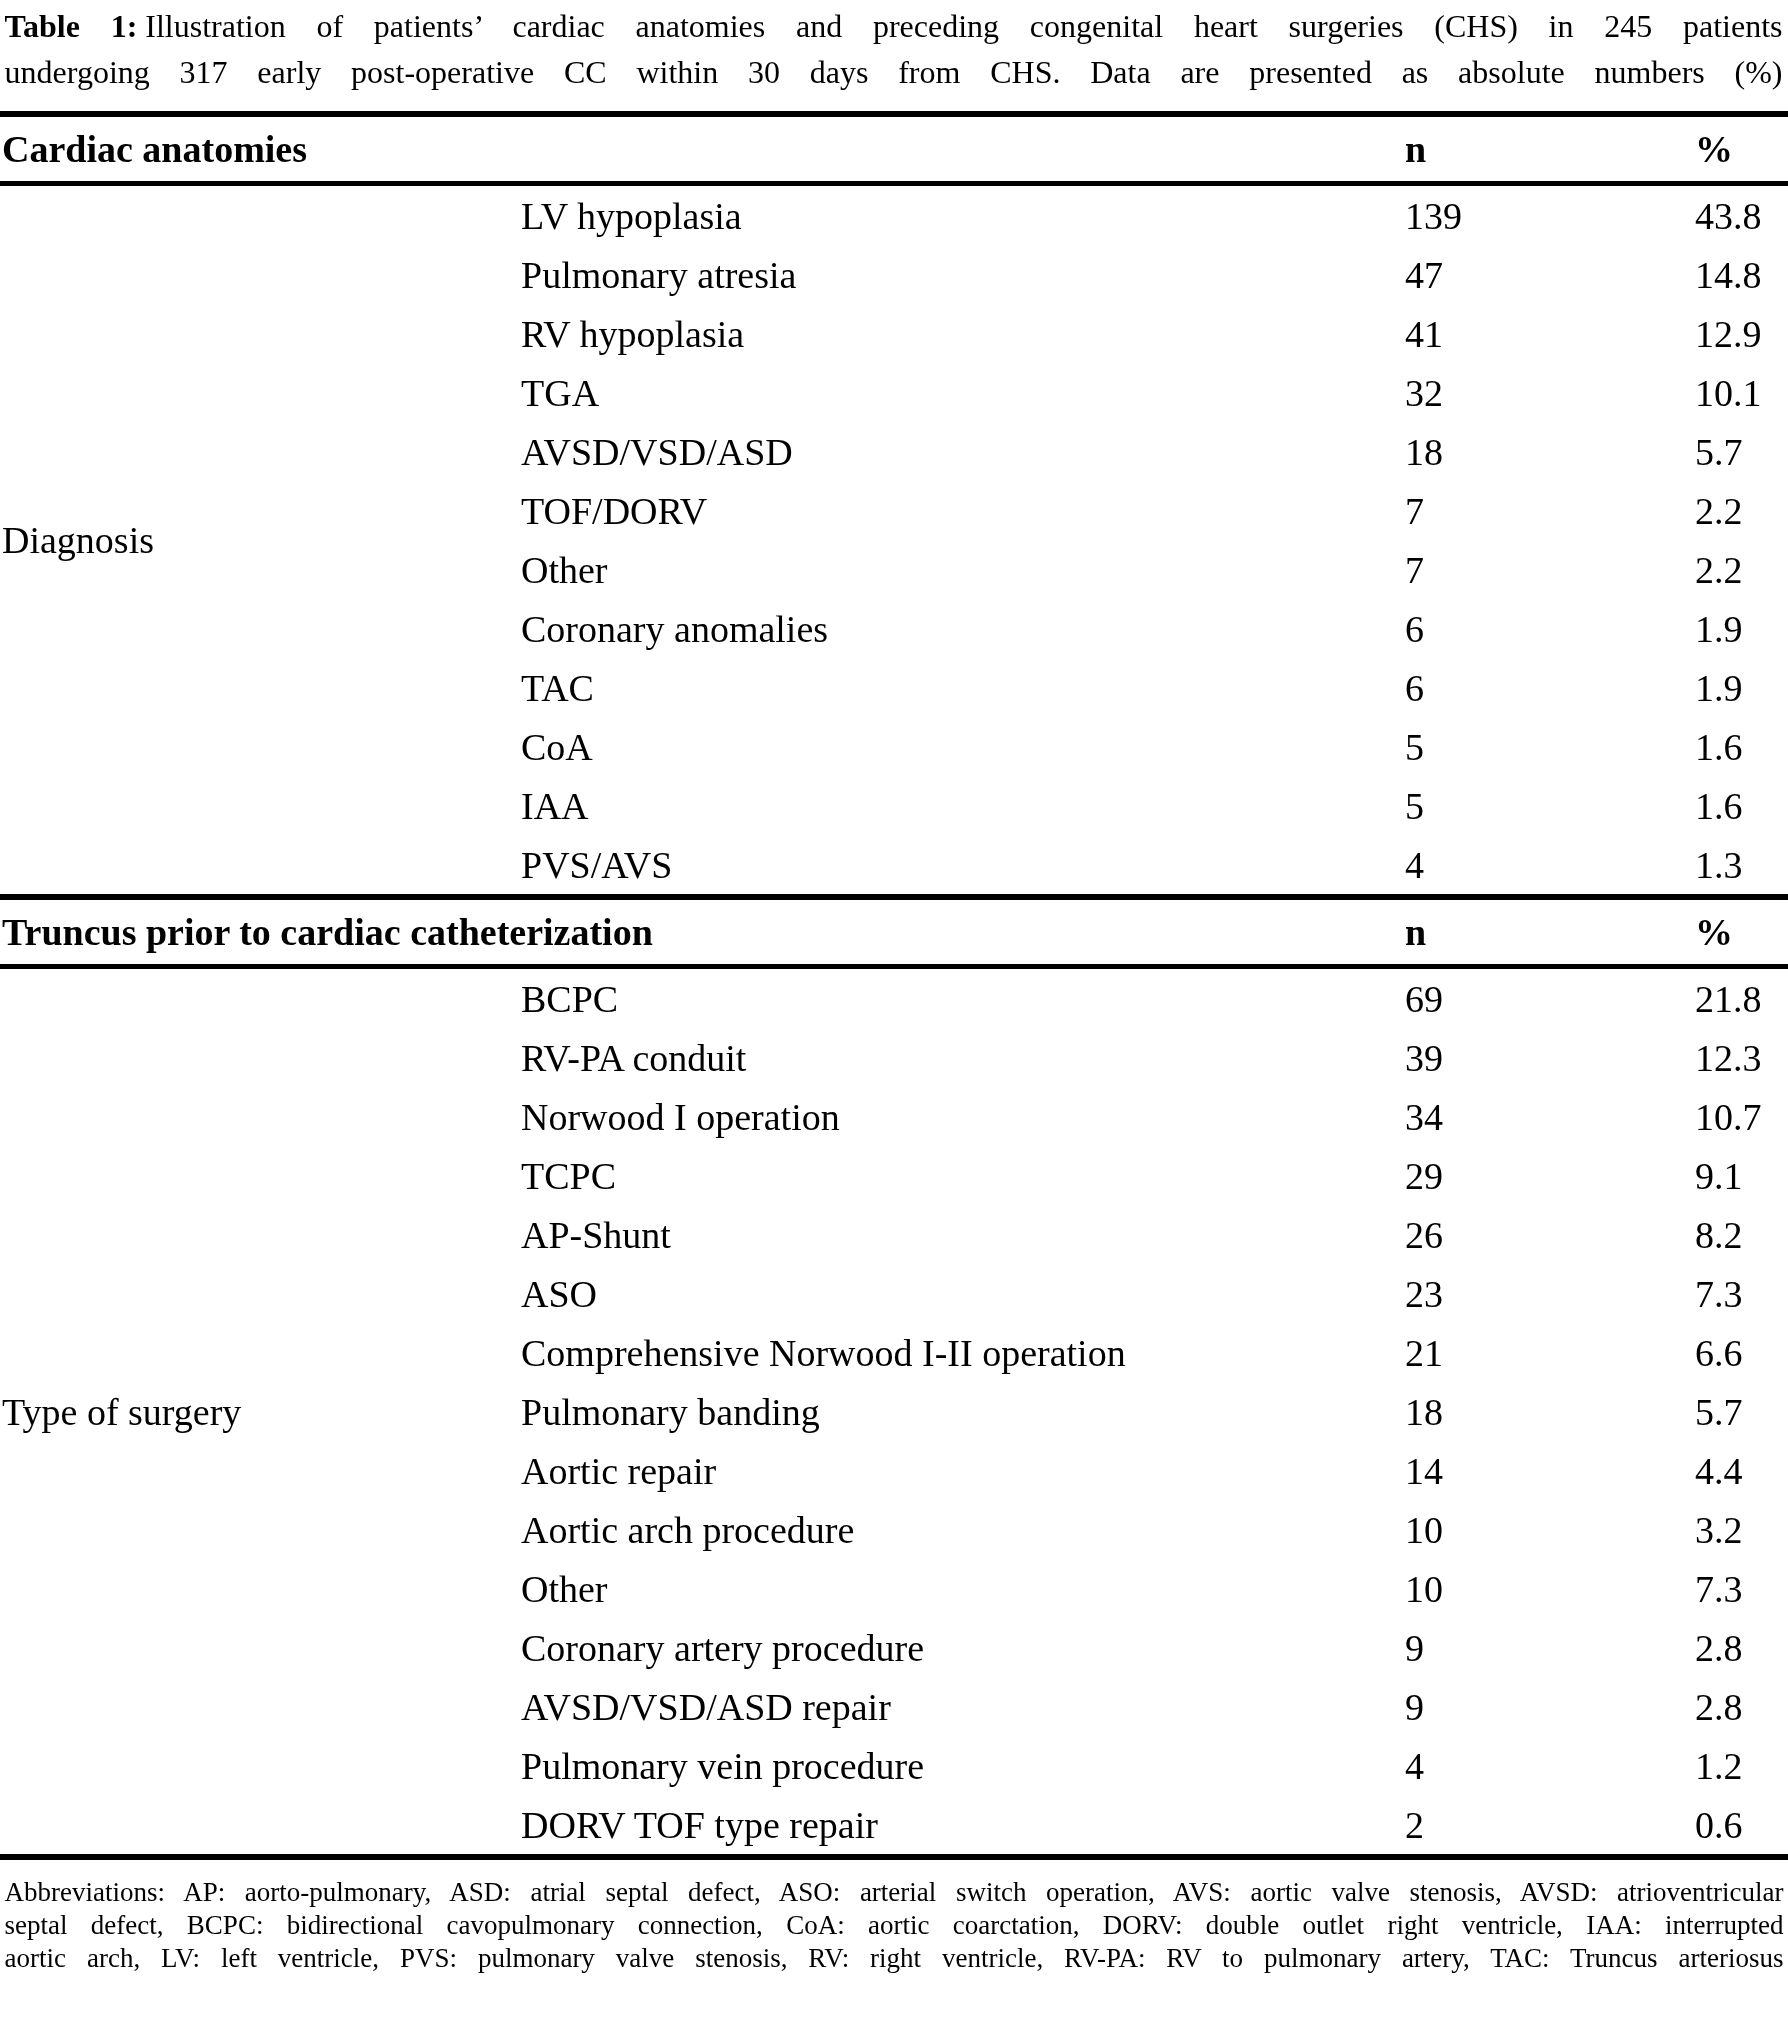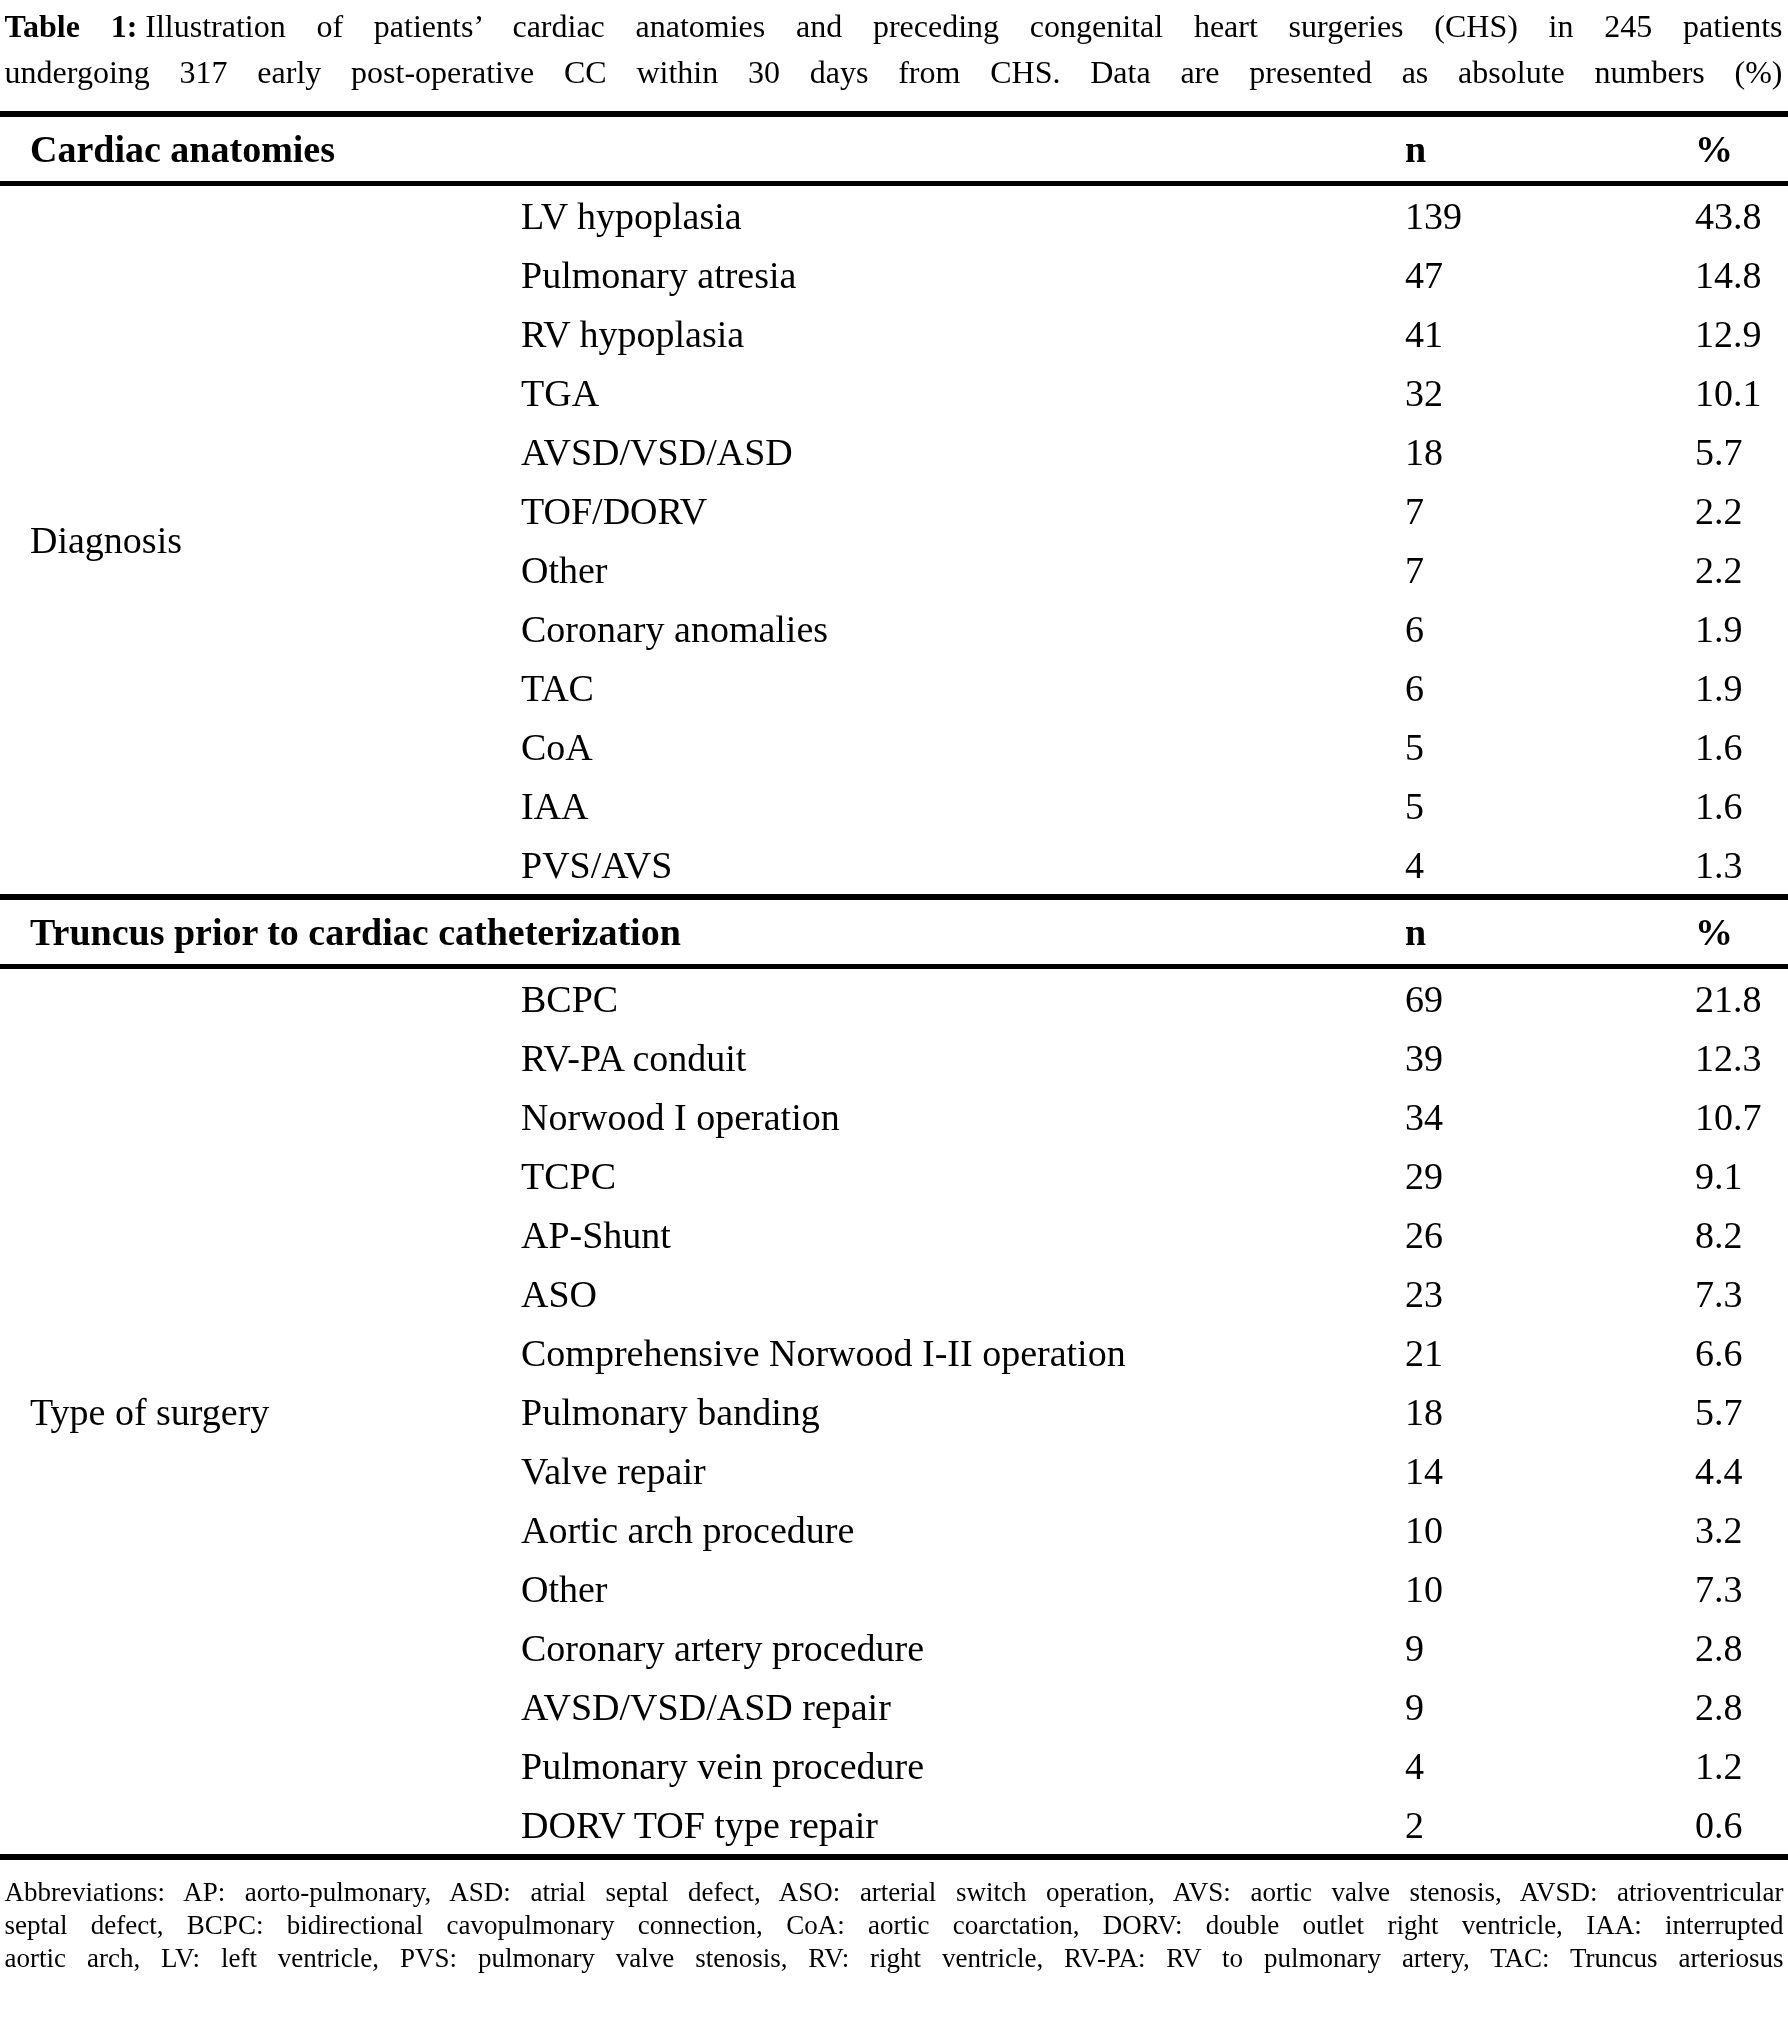--- a/index.html
+++ b/index.html
@@ -48,21 +48,21 @@
   tr.data td { height: 59px; }
   tr.hdr td {
     height: 64px;
     font-weight: bold;
     border-bottom: 5.5px solid #000;
   }
   tr.hdr.sec td {
     border-top: 6px solid #000;
     border-bottom: 5px solid #000;
   }
-  .hlabel, .group { padding-left: 30px; }
+  .hlabel, .group { padding-left: 2px; }
   
   .footnote {
     margin: 15.5px 4.6px 0 4.6px;
     font-size: 27px;
     line-height: 33px;
   }
   .foot-line {
     text-align: justify;
     text-align-last: justify;
   }
@@ -194,21 +194,21 @@
     <td>Comprehensive Norwood I-II operation</td>
     <td>21</td>
     <td>6.6</td>
   </tr>
   <tr class="data">
     <td>Pulmonary banding</td>
     <td>18</td>
     <td>5.7</td>
   </tr>
   <tr class="data">
-    <td>Valve repair</td>
+    <td>Aortic repair</td>
     <td>14</td>
     <td>4.4</td>
   </tr>
   <tr class="data">
     <td>Aortic arch procedure</td>
     <td>10</td>
     <td>3.2</td>
   </tr>
   <tr class="data">
     <td>Other</td>

